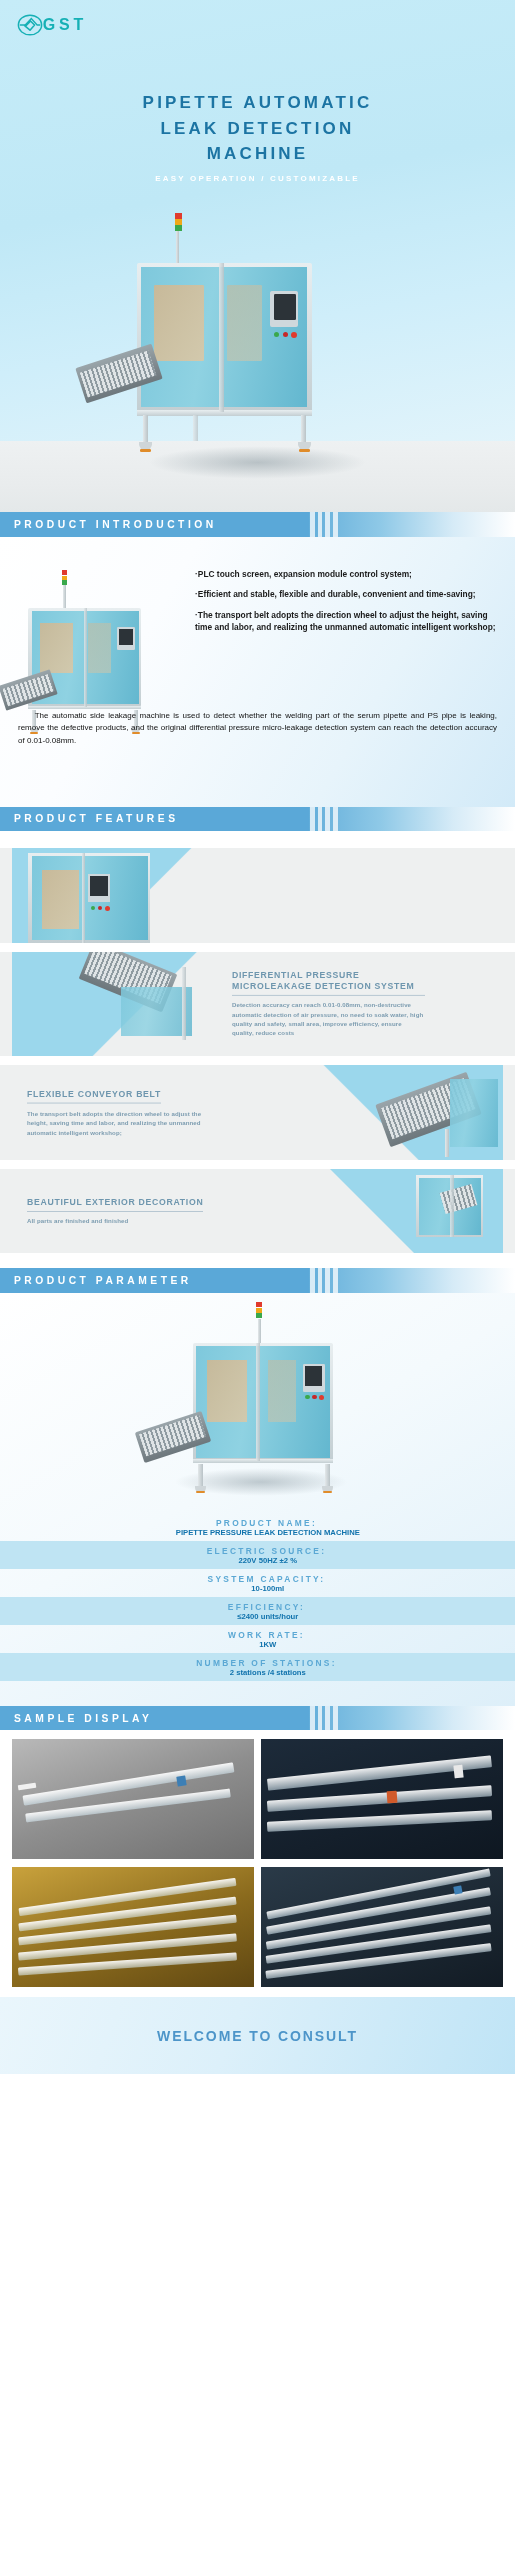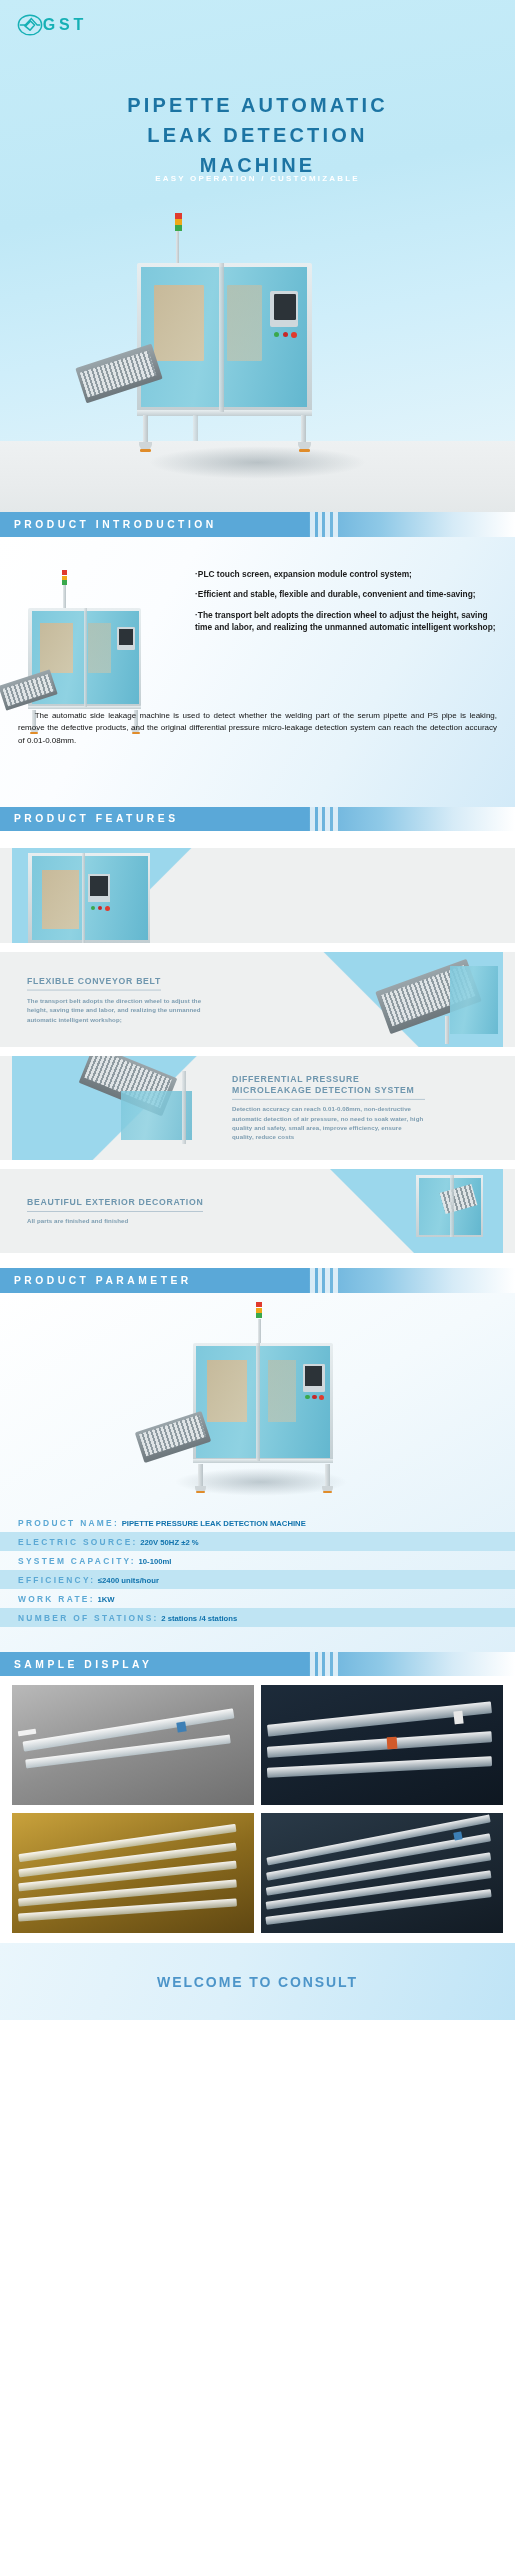--- a/index.html
+++ b/index.html
@@ -21,21 +21,21 @@
   }
   .hero-logo { position:absolute; left:16.7px; top:11.6px; display:flex; align-items:center; }
   .logo-mark { width:26px; height:26px; }
   .logo-text {
     font-size:16px; font-weight:bold; color:#16b0b5;
     letter-spacing:3.9px;
   }
   .hero-title {
     position:absolute; left:0; right:0; top:90px;
     text-align:center;
-    font-size:20px; font-weight:bold;
+    font-size:17px; font-weight:bold;
     letter-spacing:3.2px; line-height:1.5;
     color:#1c74a3;
   }
   .hero-sub {
     position:absolute; left:0; right:0; top:174px;
     text-align:center;
     font-size:8px; font-weight:bold; letter-spacing:2.2px;
     color:#ffffff;
   }
   .hero-floor {
@@ -124,23 +124,24 @@
 
   
   .param {
     position:relative;
     background:linear-gradient(150deg,#ffffff 0%,#f4fafd 45%,#ddeff9 100%);
     overflow:hidden;
   }
   .param-photo { position:relative; height:213px; }
   .ptable { padding:7.7px 0 24.5px 0; }
   .prow {
-    display:flex; align-items:flex-end;
+    display:flex; align-items:center;
     padding:4.5px 0 4.5px 18px;
     min-height:16px;
+    flex-direction:column;
   }
   .prow.alt { background:#bfe4f3; }
   .prow.plain { background:rgba(255,255,255,0); }
   .plabel {
     font-size:8.4px; font-weight:bold; color:#5ba8d4;
     letter-spacing:2.3px; white-space:nowrap;
   }
   .pvalue {
     font-size:7.7px; font-weight:bold; color:#1173ad;
     margin-left:2.6px;
@@ -298,45 +299,45 @@
       <div class="machine m-panel" style="left:30px; top:22px; width:37px; height:59px; opacity:.92;"></div>
       <div class="machine" style="left:76px; top:26px; width:22px; height:28px; background:#cfd8dc;"></div>
       <div class="machine m-screen" style="left:78px; top:28px; width:18px; height:20.6px;"></div>
       <div class="machine" style="left:79px; top:58px; width:4.5px; height:4.5px; border-radius:50%; background:#3aa84c;"></div>
       <div class="machine" style="left:86px; top:58px; width:4.5px; height:4.5px; border-radius:50%; background:#c62828;"></div>
       <div class="machine" style="left:93px; top:58px; width:5.2px; height:5.2px; border-radius:50%; background:#e03b2e;"></div>
       <div class="machine m-pole" style="left:70px; top:5.2px; width:3.9px; height:90px; opacity:.85;"></div>
     </div>
   </div>
 
+  <div class="fcard left" style="height:104px;">
+    <div class="bg"></div>
+    <div class="photo">
+      <div class="machine m-belt-case" style="left:71px; top:3.9px; width:90px; height:41px; transform:rotate(22deg); border-radius:1.9px;"></div>
+      <div class="machine m-belt" style="left:75px; top:7.7px; width:82px; height:31px; transform:rotate(22deg);"></div>
+      <div class="machine m-body" style="left:109px; top:35px; width:71px; height:49px; opacity:.85;"></div>
+      <div class="machine m-pole" style="left:170px; top:15.5px; width:4.5px; height:73px; opacity:.9;"></div>
+    </div>
+    <div class="txt">
+      <h3>DIFFERENTIAL PRESSURE MICROLEAKAGE DETECTION SYSTEM</h3>
+      <p>Detection accuracy can reach 0.01-0.08mm, non-destructive automatic detection of air pressure, no need to soak water, high quality and safety, small area, improve efficiency, ensure quality, reduce costs</p>
+    </div>
+  </div>
+
   <div class="fcard right">
     <div class="bg"></div>
     <div class="photo">
       <div class="machine m-belt-case" style="left:90px; top:22px; width:97px; height:45px; transform:rotate(-20deg); border-radius:1.9px;"></div>
       <div class="machine m-belt" style="left:94px; top:27px; width:89px; height:33px; transform:rotate(-20deg);"></div>
       <div class="machine m-body" style="left:160px; top:14px; width:48px; height:68px; opacity:.9;"></div>
       <div class="machine m-pole" style="left:155px; top:64px; width:3.2px; height:28px;"></div>
     </div>
     <div class="txt">
       <h3>FLEXIBLE CONVEYOR BELT</h3>
       <p>The transport belt adopts the direction wheel to adjust the height, saving time and labor, and realizing the unmanned automatic intelligent workshop;</p>
-    </div>
-  </div>
-
-  <div class="fcard left" style="height:104px;">
-    <div class="bg"></div>
-    <div class="photo">
-      <div class="machine m-belt-case" style="left:71px; top:3.9px; width:90px; height:41px; transform:rotate(22deg); border-radius:1.9px;"></div>
-      <div class="machine m-belt" style="left:75px; top:7.7px; width:82px; height:31px; transform:rotate(22deg);"></div>
-      <div class="machine m-body" style="left:109px; top:35px; width:71px; height:49px; opacity:.85;"></div>
-      <div class="machine m-pole" style="left:170px; top:15.5px; width:4.5px; height:73px; opacity:.9;"></div>
-    </div>
-    <div class="txt">
-      <h3>DIFFERENTIAL PRESSURE MICROLEAKAGE DETECTION SYSTEM</h3>
-      <p>Detection accuracy can reach 0.01-0.08mm, non-destructive automatic detection of air pressure, no need to soak water, high quality and safety, small area, improve efficiency, ensure quality, reduce costs</p>
     </div>
   </div>
 
   <div class="fcard right" style="height:84px;">
     <div class="bg"></div>
     <div class="photo">
       <div class="machine m-frame" style="left:126px; top:6.4px; width:67px; height:62px;"></div>
       <div class="machine m-body" style="left:129px; top:9px; width:62px; height:57px;"></div>
       <div class="machine m-belt" style="left:152px; top:19.3px; width:33px; height:22px; transform:rotate(-16deg);"></div>
       <div class="machine m-pole" style="left:160px; top:6.4px; width:3.2px; height:62px; opacity:.8;"></div>

